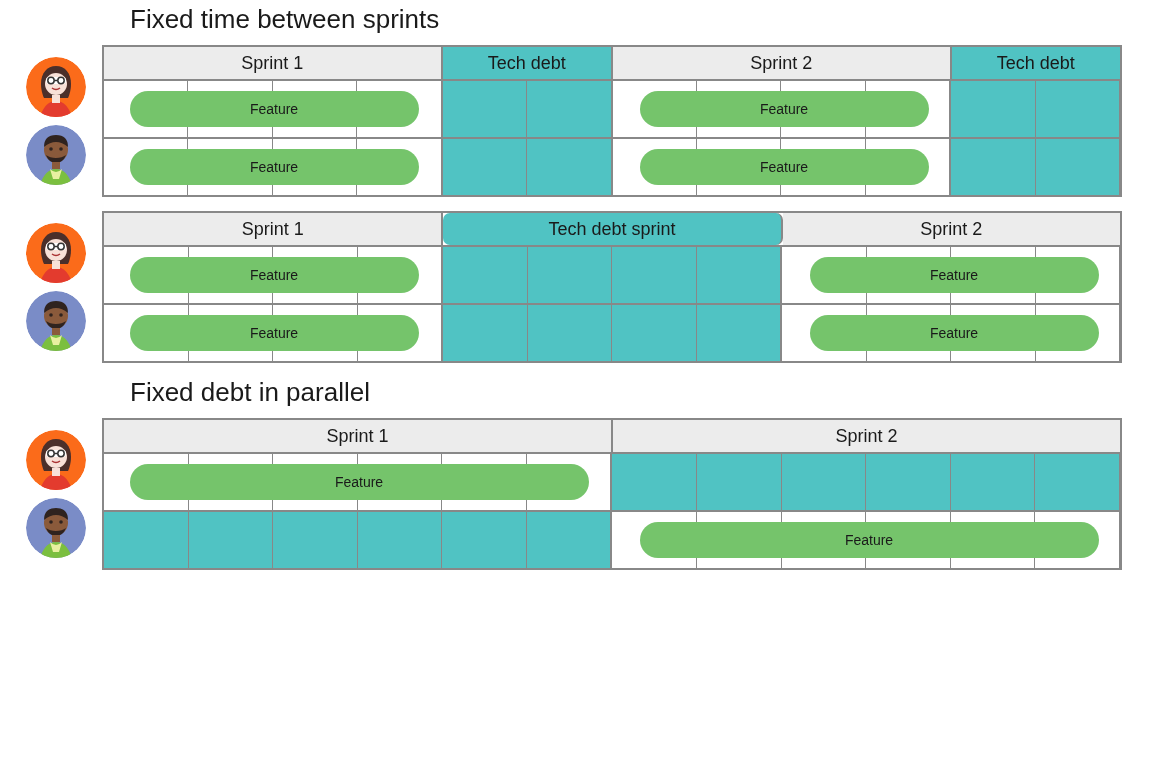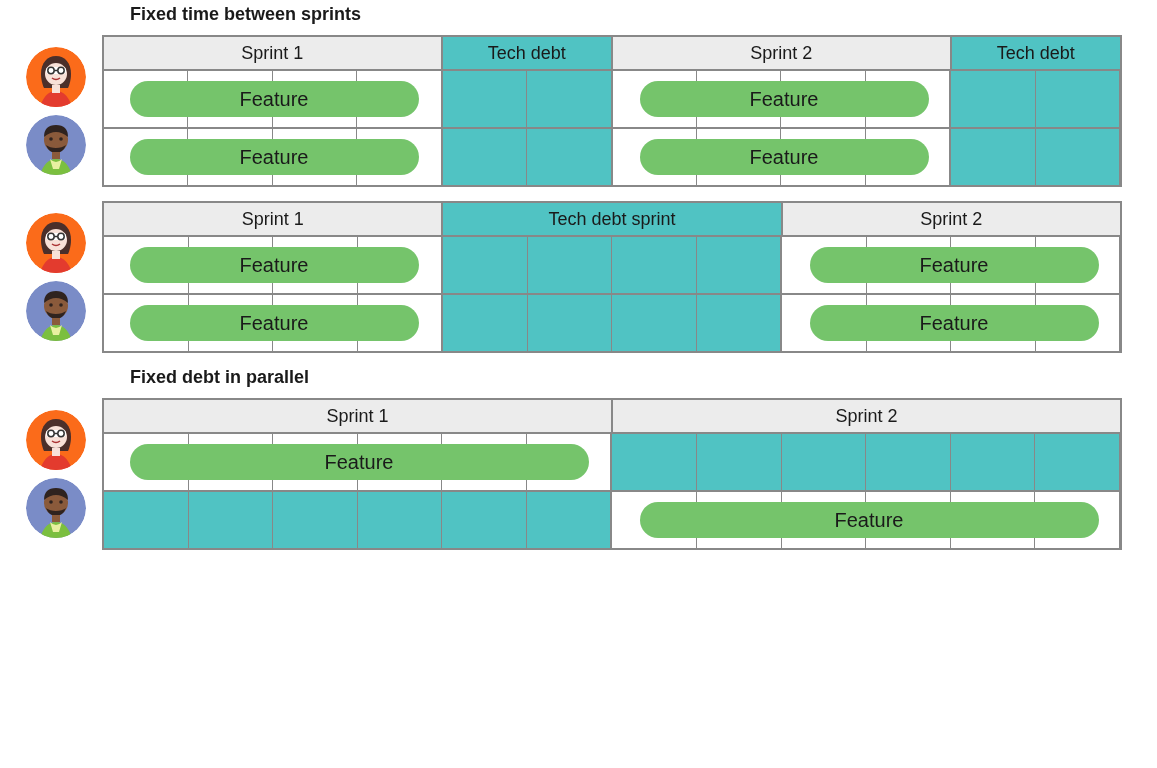--- a/index.html
+++ b/index.html
@@ -11,36 +11,36 @@
     --blue:#7a8cc7;
     --skin1:#f8e1d8;
     --skin2:#8a5a3b;
     --hair1:#4b2f2a;
     --hair2:#2f231f;
   }
   *{box-sizing:border-box}
   body{margin:0;width:1157px;height:768px;font-family:Verdana,Geneva,sans-serif;color:#1a1a1a;background:#fff;position:relative}
   .diagram{position:absolute;left:10px;top:0;width:1137px}
   .section{margin:0 0 14px 0}
-  .title{font-weight:700;font-size:18px;margin:4px 0 10px 120px}
+  .title{font-weight:400;font-size:26px;margin:4px 0 10px 120px}
   .row{display:flex;align-items:center}
   .avatars{width:92px;display:flex;flex-direction:column;gap:8px;align-items:center;justify-content:center}
   .avatar{width:60px;height:60px;border-radius:50%;display:flex;align-items:center;justify-content:center;overflow:hidden}
   .avatar svg{width:100%;height:100%}
   .grid{position:relative;border:2px solid var(--border);width:1020px}
   .headerRow{display:flex;height:32px;}
   .hcell{flex:1;display:flex;align-items:center;justify-content:center;font-size:18px;border-right:2px solid var(--border);background:var(--header)}
   .hcell:last-child{border-right:none}
   .hcell.teal{background:var(--teal)}
   .bodyRow{display:flex;height:58px;border-top:2px solid var(--border)}
   .cell{flex:1;border-right:1px solid var(--border);position:relative}
   .cell:last-child{border-right:none}
   .cell.edge{border-right:2px solid var(--border)}
   .cell.teal{background:var(--teal)}
-  .feature{position:absolute;top:10px;bottom:10px;border-radius:18px;background:var(--green);display:flex;align-items:center;justify-content:center;font-size:20px}
+  .feature{position:absolute;top:10px;bottom:10px;border-radius:18px;background:var(--green);display:flex;align-items:center;justify-content:center;font-size:14px}
 </style>
 </head>
 <body>
 
 <div class="diagram" id="diagram">
     <div class="section">
       <div class="title">Fixed time between sprints</div>
       <div class="row">
         <div class="avatars">
           <div class="avatar">
@@ -140,21 +140,21 @@
       <circle cx="35" cy="24" r="1.8" fill="#2f231f"></circle>
       <path d="M14 60 q5 -16 16 -16 q11 0 16 16 z" fill="#7bbf3f"></path>
       <path d="M24 44 q6 6 12 0 l-3 10 h-6 z" fill="#e8f0a0"></path>
       <rect x="26" y="37" width="8" height="7" fill="#8a5a3b"></rect>
     </svg>
           </div>
         </div>
         <div class="grid">
           <div class="headerRow">
             <div class="hcell" style="flex: 4 1 0%;">Sprint 1</div>
-            <div class="hcell teal" style="flex: 4 1 0%;">Tech debt sprint</div>
+            <div class="hcell teal" style="flex: 4 1 0%; border-radius: 7px;">Tech debt sprint</div>
             <div class="hcell" style="flex: 4 1 0%;">Sprint 2</div>
           </div>
           <div class="bodyRow" style="position: relative;">
             <div class="cell"></div>
             <div class="cell"></div>
             <div class="cell"></div>
             <div class="cell edge"></div>
             <div class="cell teal"></div>
             <div class="cell teal"></div>
             <div class="cell teal"></div>

